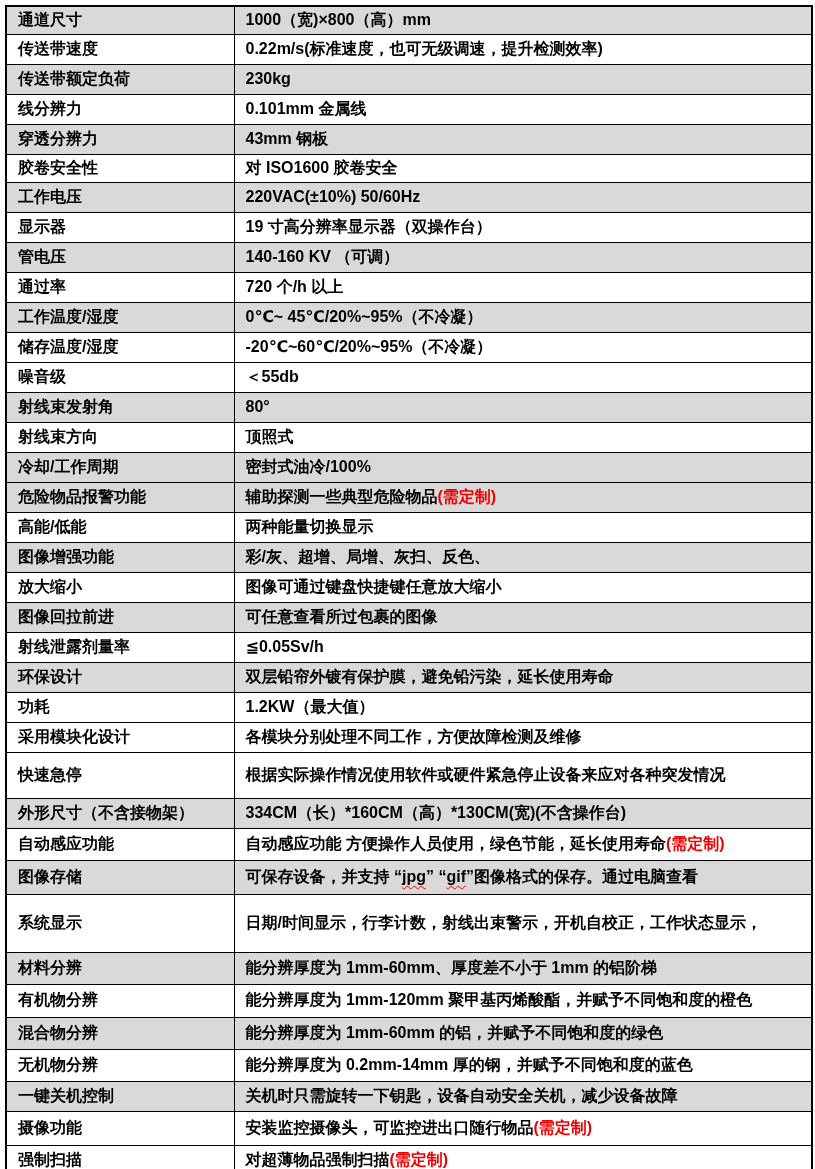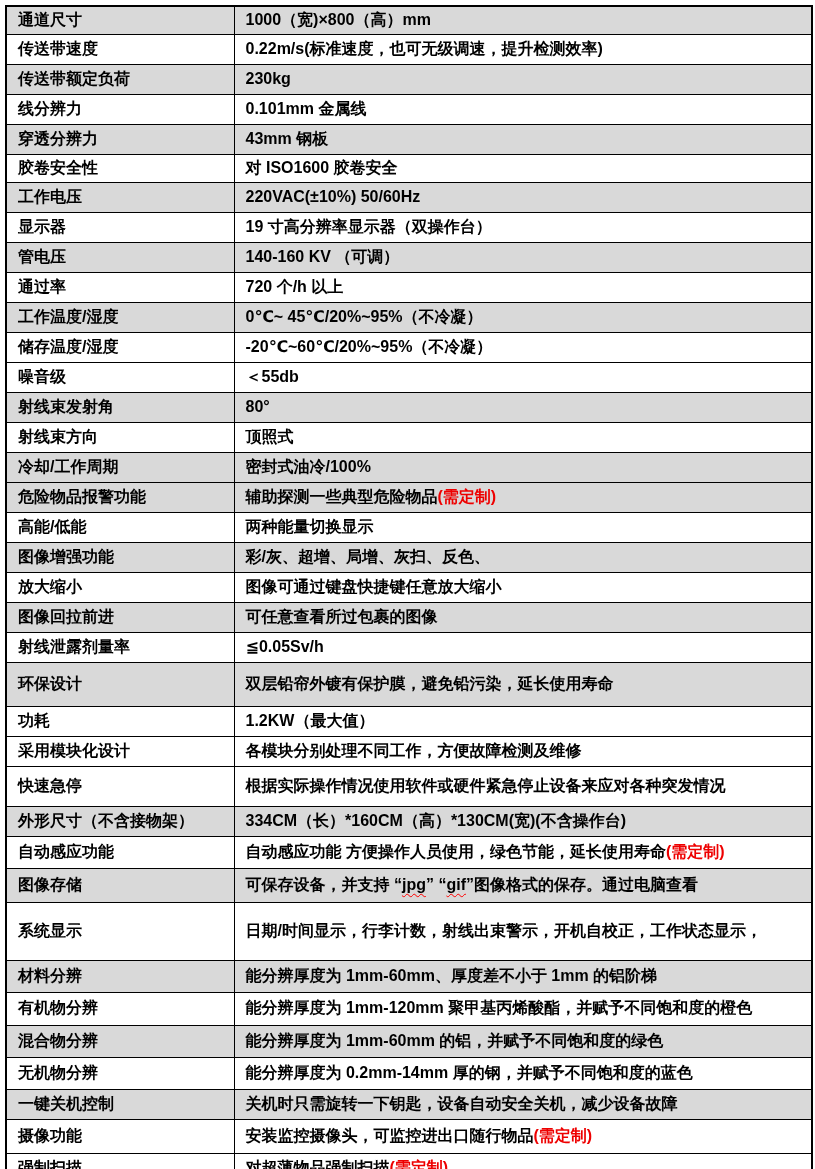--- a/index.html
+++ b/index.html
@@ -129,33 +129,33 @@
           <td><span>图像可通过键盘快捷键任意放大缩小</span></td>
         </tr>
         <tr class="shaded" style="height: 30px;">
           <td>图像回拉前进</td>
           <td><span>可任意查看所过包裹的图像</span></td>
         </tr>
         <tr class="plain" style="height: 30px; padding-left: 44px;">
           <td>射线泄露剂量率</td>
           <td><span>≦0.05Sv/h</span></td>
         </tr>
-        <tr class="shaded" style="height: 44px;">
+        <tr class="shaded" style="height: 30px;">
           <td>环保设计</td>
           <td><span>双层铅帘外镀有保护膜，避免铅污染，延长使用寿命</span></td>
         </tr>
         <tr class="plain" style="height: 30px;">
           <td>功耗</td>
           <td><span>1.2KW（最大值）</span></td>
         </tr>
         <tr class="plain" style="height: 30px;">
           <td>采用模块化设计</td>
           <td><span>各模块分别处理不同工作，方便故障检测及维修</span></td>
         </tr>
-        <tr class="plain" style="height: 40px;">
+        <tr class="plain" style="height: 46px;">
           <td>快速急停</td>
           <td><span>根据实际操作情况使用软件或硬件紧急停止设备来应对各种突发情况</span></td>
         </tr>
         <tr class="shaded" style="height: 30px;">
           <td>外形尺寸（不含接物架）</td>
           <td><span>334CM（长）*160CM（高）*130CM(宽)(不含操作台)</span></td>
         </tr>
         <tr class="plain" style="height: 32px; padding-left: 8px;">
           <td>自动感应功能</td>
           <td><span>自动感应功能 方便操作人员使用，绿色节能，延长使用寿命</span><span class="hl-red">(需定制)</span></td>

